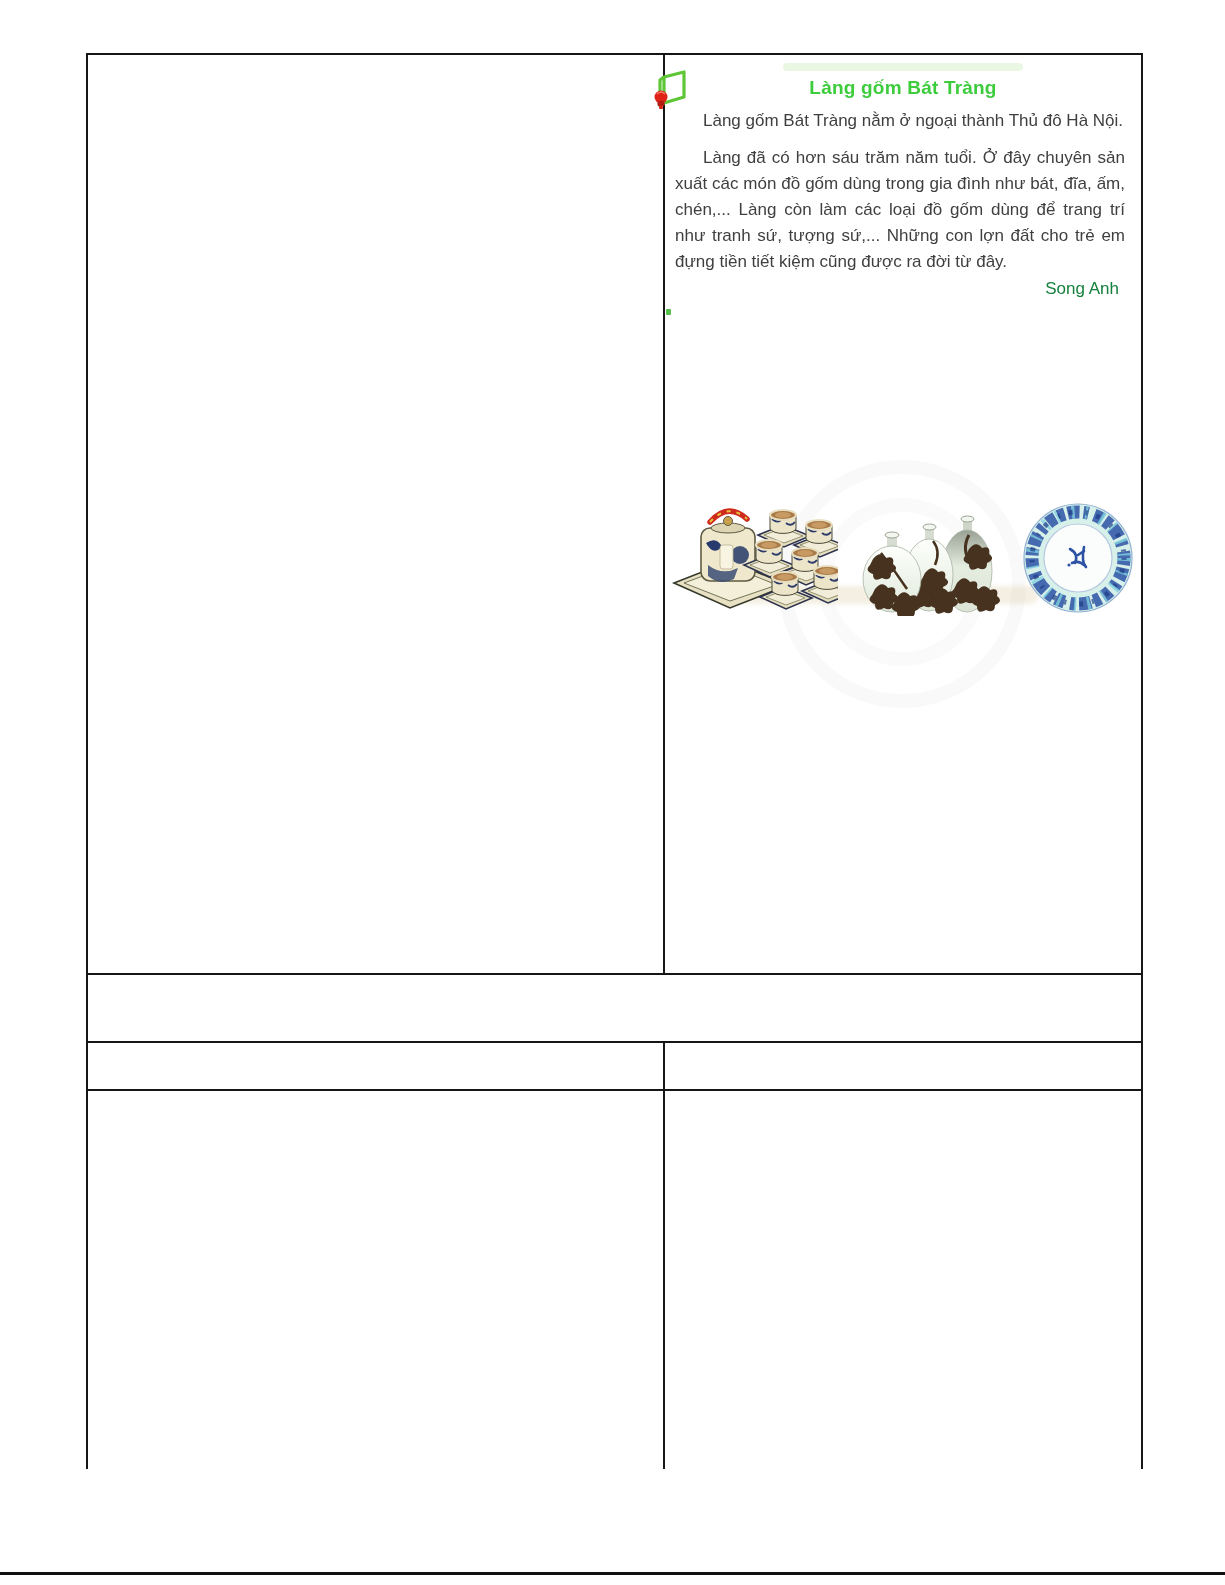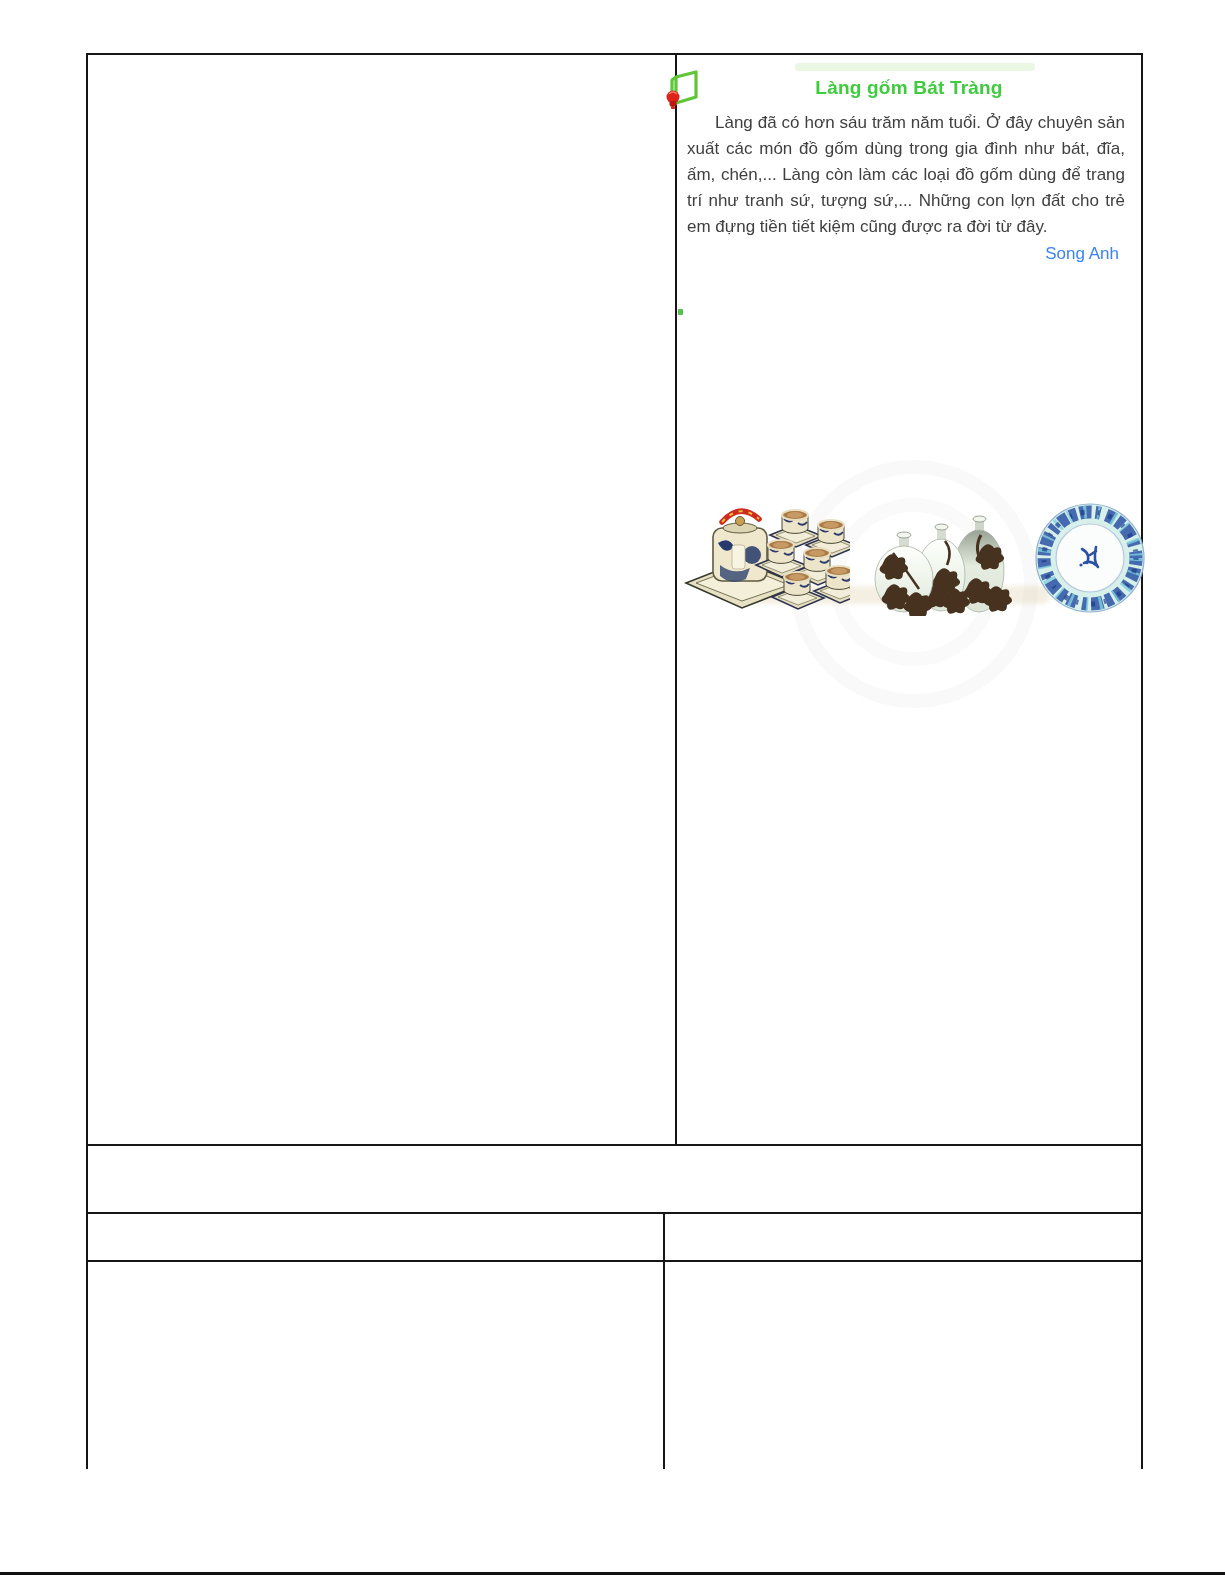--- a/index.html
+++ b/index.html
@@ -19,21 +19,21 @@
     border-top:2px solid #161616;
     box-sizing:border-box;
     display:flex;flex-direction:column;
   }
   .t-row{display:flex;box-sizing:border-box;}
   .t-row.cols .cell-left{
     width:577px;flex:0 0 577px;
     border-right:2px solid #161616;box-sizing:border-box;
   }
   .t-row .cell-right{flex:1;position:relative;box-sizing:border-box;}
-  .row1{height:1091px;border-bottom:2px solid #161616;padding-left:12px;}
+  .row1{height:920px;border-bottom:2px solid #161616;}
   .row2{height:68px;border-bottom:2px solid #161616;}
   .row3{height:48px;border-bottom:2px solid #161616;}
   .row4{flex:1;}
   
   .passage{
     position:relative;width:100%;height:100%;
     color:#3f3f3f;
   }
   .title-smudge{
     position:absolute;left:118px;top:8px;width:240px;height:8px;
@@ -47,21 +47,21 @@
   .passage-body p{
     margin:0;font-size:17px;line-height:26px;
     text-align:justify;text-indent:28px;
   }
   .p1{margin-top:9px !important;}
   .p2{margin-top:11px !important;}
   .p3{margin-top:12px !important;}
   .author{
     margin:1px 0 0 0 !important;text-indent:0 !important;
     text-align:right !important;font-size:15px;padding-right:6px;
-    color:#3b82f6;
+    color:#15803d;
   }
   .green-dot{
     position:absolute;left:1px;top:254px;width:5px;height:6px;
     background:#55c14b;border-radius:1px;
   }
   
   .reading-icon{position:absolute;left:-14px;top:12px;width:40px;height:48px;}
   
   .pic-strip{
     position:absolute;left:3px;top:445px;width:468px;height:120px;
@@ -111,20 +111,21 @@
                 <rect x="6.5" y="34" width="7" height="5" rx="1.5" fill="#b51b12"></rect>
                 <rect x="8" y="39" width="4" height="3" rx="1" fill="#df2318"></rect>
                 <path d="M6 27 q4 -4 8 0" fill="none" stroke="#f4766d" stroke-width="1.4"></path>
               </g>
             </svg>
           </div>
 
           <h1 class="passage-title" style="color:#3ccc3c">Làng gốm Bát Tràng</h1>
 
           <div class="passage-body">
+            <p class="p1">Làng gốm Bát Tràng nằm ở ngoại thành Thủ đô Hà Nội.</p>
             <p class="p2">Làng đã có hơn sáu trăm năm tuổi. Ở đây chuyên sản xuất các món đồ gốm dùng trong gia đình như bát, đĩa, ấm, chén,... Làng còn làm các loại đồ gốm dùng để trang trí như tranh sứ, tượng sứ,... Những con lợn đất cho trẻ em đựng tiền tiết kiệm cũng được ra đời từ đây.</p>
             <p class="author">Song Anh</p>
           </div>
 
           <div class="green-dot"></div>
 
           <div class="pic-strip">
             <div class="wm">
               <div class="fan f1"></div>
                 <div class="fan f2"></div>

